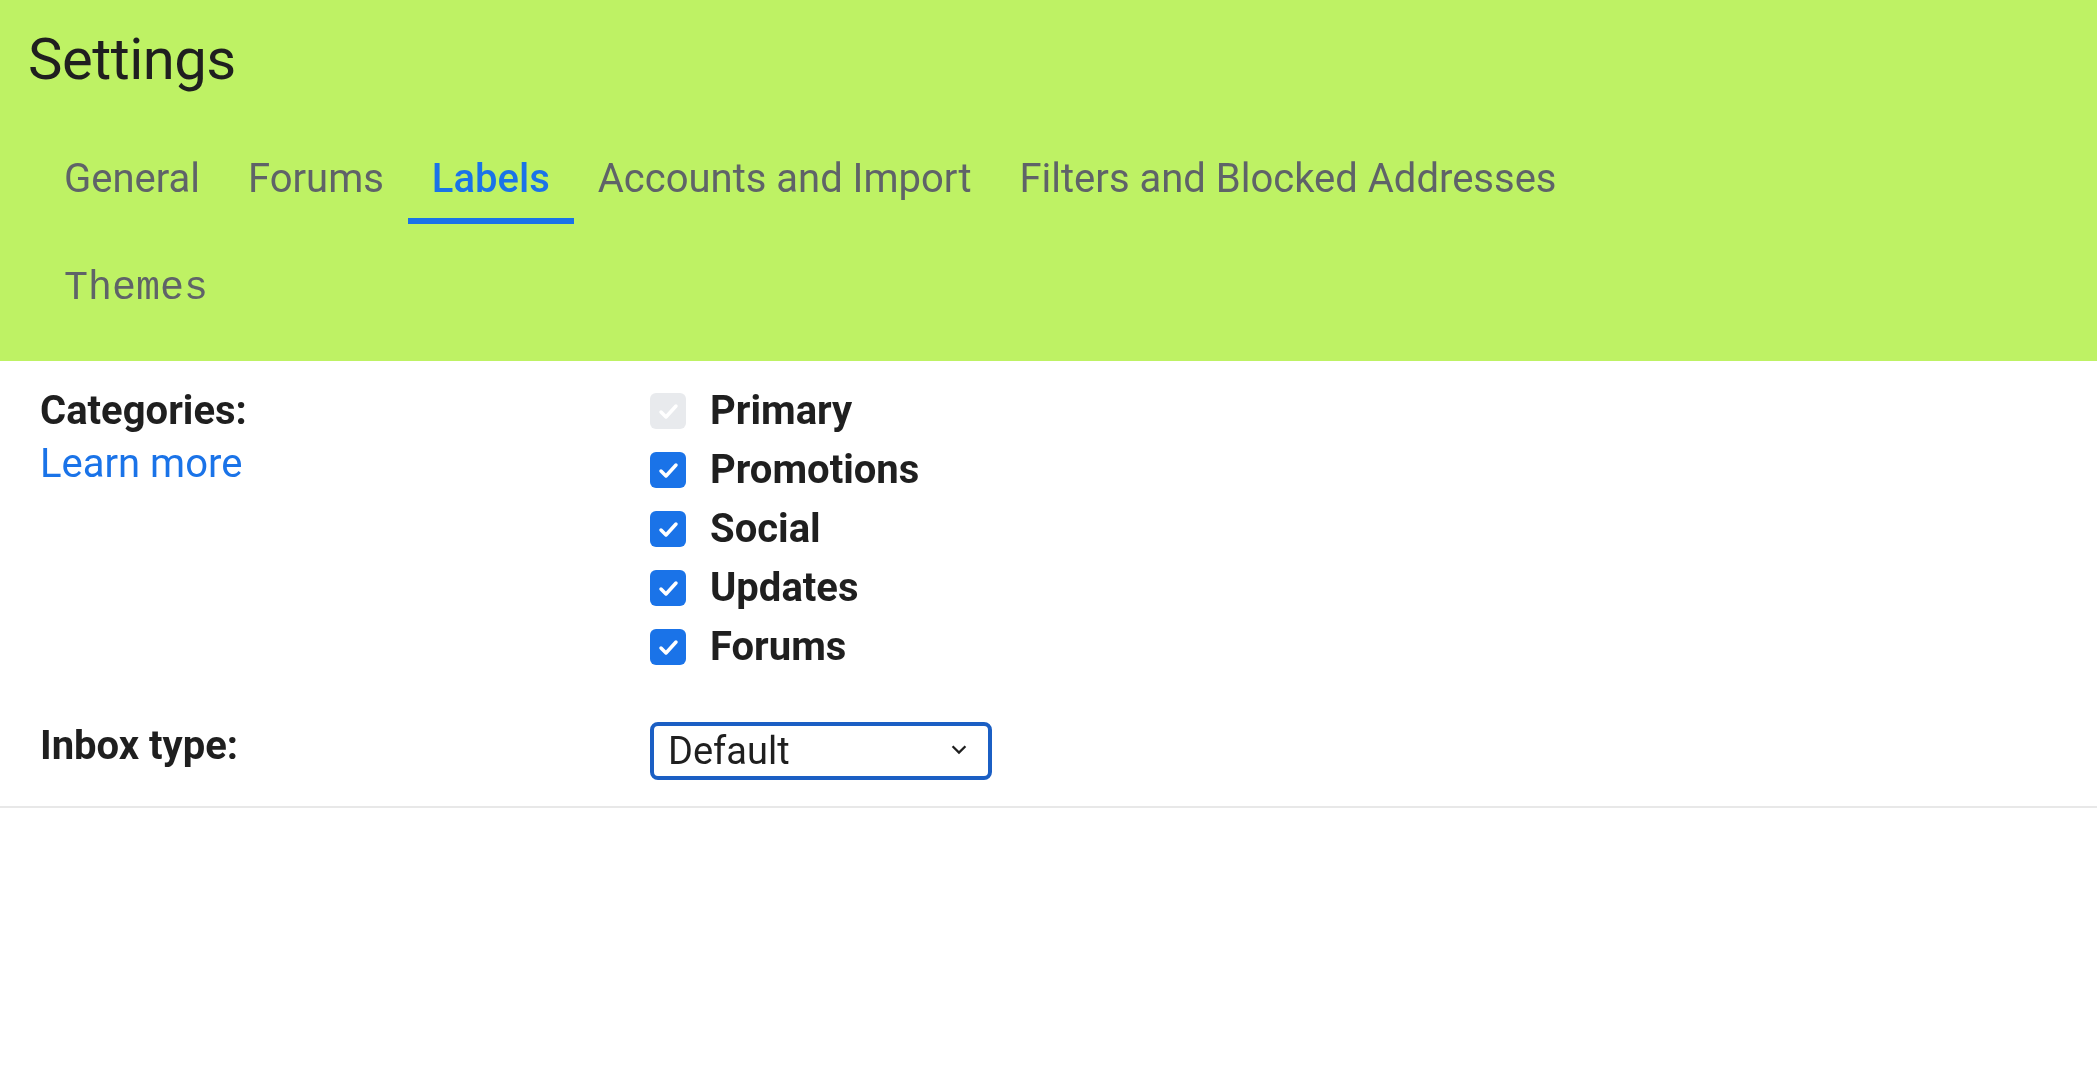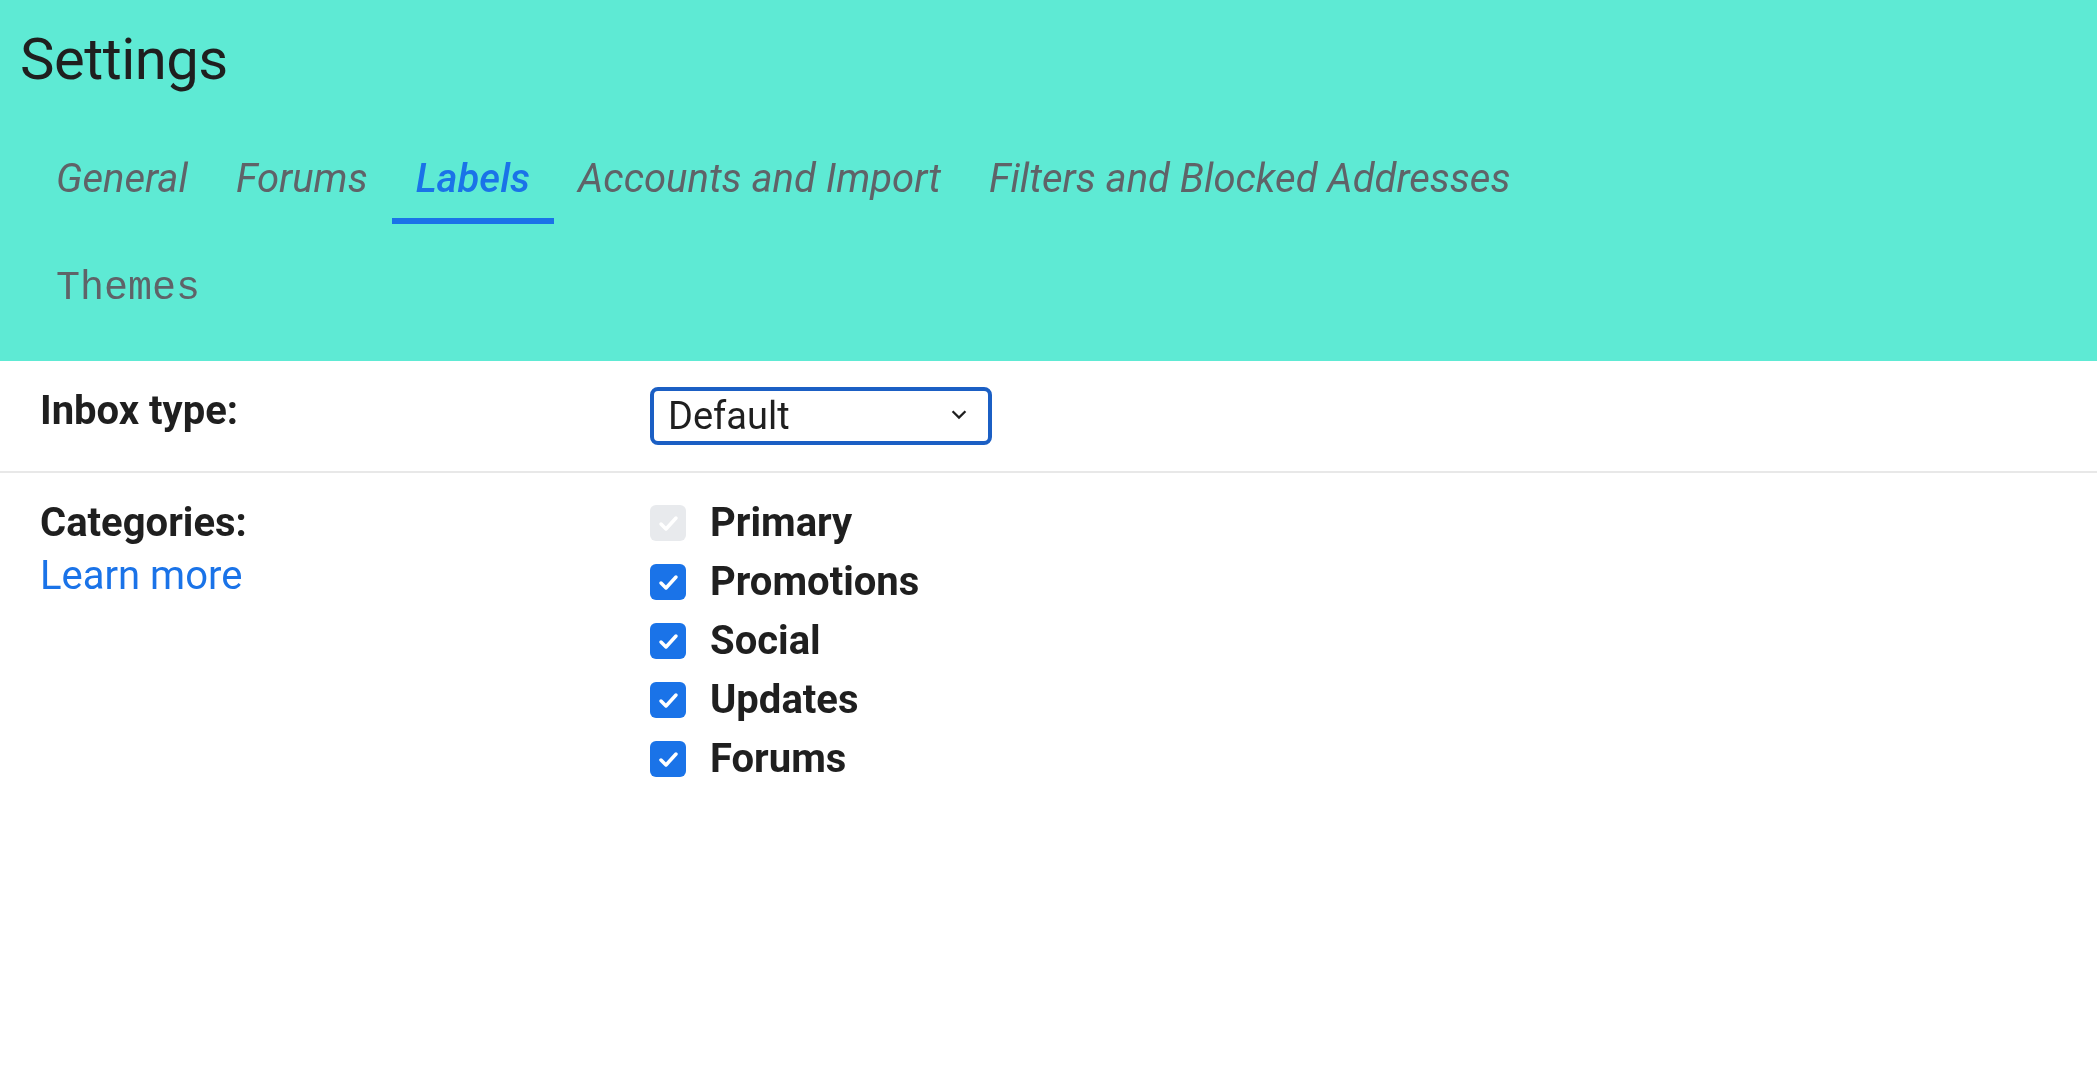--- a/index.html
+++ b/index.html
@@ -4,36 +4,35 @@
   <style>
     * { margin: 0; padding: 0; box-sizing: border-box; }
     body {
       font-family: "Google Sans", Roboto, Arial, sans-serif;
       width: 2097px;
       height: 1080px;
       background: #ffffff;
       overflow: hidden;
     }
     .header-area {
-      background: #5eead4;
-      padding: 25px 28px 0 20px;
+      background: #bef264;
+      padding: 25px 28px 0 28px;
     }
     .page-title {
       font-size: 58px;
       font-weight: 400;
       color: #1f1f1f;
       letter-spacing: -0.5px;
       padding-bottom: 40px;
     }
     .tabs-row {
       display: flex;
       flex-wrap: wrap;
       gap: 0;
       padding-left: 12px;
-      font-style: italic;
     }
     .tab {
       font-size: 40px;
       font-weight: 400;
       color: #5f6368;
       padding: 22px 24px;
       cursor: pointer;
       position: relative;
       white-space: nowrap;
     }
@@ -161,86 +160,86 @@
     <div class="tab">Filters and Blocked Addresses</div>
   </div>
 
   <div class="tabs-row2">
     <div class="tab">Themes</div>
   </div>
 </div>
 
 <div class="content">
 
+  <div class="setting-row noborder">
+    <div class="setting-label-col">
+      <span class="setting-label">Categories:</span>
+      <a class="learn-more">Learn more</a>
+    </div>
+    <div class="setting-control-col">
+      <div class="categories-list">
+
+        <div class="cat-item">
+          <span class="checkbox disabled">
+            <svg class="checkmark" viewBox="0 0 24 24">
+              <polyline points="5 13 10 18 20 7" fill="none" stroke="#ffffff" stroke-width="3.5" stroke-linecap="round" stroke-linejoin="round"></polyline>
+            </svg>
+          </span>
+          <span class="cat-label">Primary</span>
+        </div>
+
+        <div class="cat-item">
+          <span class="checkbox checked">
+            <svg class="checkmark" viewBox="0 0 24 24">
+              <polyline points="5 13 10 18 20 7" fill="none" stroke="#ffffff" stroke-width="3.5" stroke-linecap="round" stroke-linejoin="round"></polyline>
+            </svg>
+          </span>
+          <span class="cat-label">Promotions</span>
+        </div>
+
+        <div class="cat-item">
+          <span class="checkbox checked">
+            <svg class="checkmark" viewBox="0 0 24 24">
+              <polyline points="5 13 10 18 20 7" fill="none" stroke="#ffffff" stroke-width="3.5" stroke-linecap="round" stroke-linejoin="round"></polyline>
+            </svg>
+          </span>
+          <span class="cat-label">Social</span>
+        </div>
+
+        <div class="cat-item">
+          <span class="checkbox checked">
+            <svg class="checkmark" viewBox="0 0 24 24">
+              <polyline points="5 13 10 18 20 7" fill="none" stroke="#ffffff" stroke-width="3.5" stroke-linecap="round" stroke-linejoin="round"></polyline>
+            </svg>
+          </span>
+          <span class="cat-label">Updates</span>
+        </div>
+
+        <div class="cat-item">
+          <span class="checkbox checked">
+            <svg class="checkmark" viewBox="0 0 24 24">
+              <polyline points="5 13 10 18 20 7" fill="none" stroke="#ffffff" stroke-width="3.5" stroke-linecap="round" stroke-linejoin="round"></polyline>
+            </svg>
+          </span>
+          <span class="cat-label">Forums</span>
+        </div>
+
+      </div>
+    </div>
+  </div>
+
   <div class="setting-row">
     <div class="setting-label-col">
       <span class="setting-label">Inbox type:</span>
     </div>
     <div class="setting-control-col">
       <div class="select-wrap">
         <span class="select-value">Default</span>
         <span>
           <svg class="chevron" viewBox="0 0 24 24" fill="none" stroke="#1f1f1f" stroke-width="2.5">
             <polyline points="5 9 12 16 19 9"></polyline>
           </svg>
         </span>
       </div>
     </div>
   </div>
 
-  <div class="setting-row noborder">
-    <div class="setting-label-col">
-      <span class="setting-label">Categories:</span>
-      <a class="learn-more">Learn more</a>
-    </div>
-    <div class="setting-control-col">
-      <div class="categories-list">
-
-        <div class="cat-item">
-          <span class="checkbox disabled">
-            <svg class="checkmark" viewBox="0 0 24 24">
-              <polyline points="5 13 10 18 20 7" fill="none" stroke="#ffffff" stroke-width="3.5" stroke-linecap="round" stroke-linejoin="round"></polyline>
-            </svg>
-          </span>
-          <span class="cat-label">Primary</span>
-        </div>
-
-        <div class="cat-item">
-          <span class="checkbox checked">
-            <svg class="checkmark" viewBox="0 0 24 24">
-              <polyline points="5 13 10 18 20 7" fill="none" stroke="#ffffff" stroke-width="3.5" stroke-linecap="round" stroke-linejoin="round"></polyline>
-            </svg>
-          </span>
-          <span class="cat-label">Promotions</span>
-        </div>
-
-        <div class="cat-item">
-          <span class="checkbox checked">
-            <svg class="checkmark" viewBox="0 0 24 24">
-              <polyline points="5 13 10 18 20 7" fill="none" stroke="#ffffff" stroke-width="3.5" stroke-linecap="round" stroke-linejoin="round"></polyline>
-            </svg>
-          </span>
-          <span class="cat-label">Social</span>
-        </div>
-
-        <div class="cat-item">
-          <span class="checkbox checked">
-            <svg class="checkmark" viewBox="0 0 24 24">
-              <polyline points="5 13 10 18 20 7" fill="none" stroke="#ffffff" stroke-width="3.5" stroke-linecap="round" stroke-linejoin="round"></polyline>
-            </svg>
-          </span>
-          <span class="cat-label">Updates</span>
-        </div>
-
-        <div class="cat-item">
-          <span class="checkbox checked">
-            <svg class="checkmark" viewBox="0 0 24 24">
-              <polyline points="5 13 10 18 20 7" fill="none" stroke="#ffffff" stroke-width="3.5" stroke-linecap="round" stroke-linejoin="round"></polyline>
-            </svg>
-          </span>
-          <span class="cat-label">Forums</span>
-        </div>
-
-      </div>
-    </div>
-  </div>
-
 </div>
 
 </body></html>

